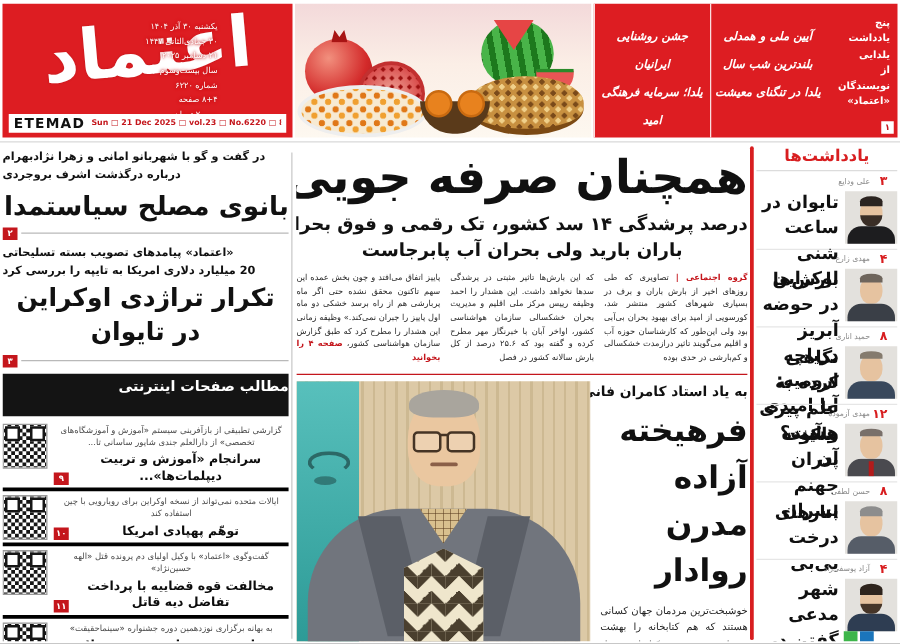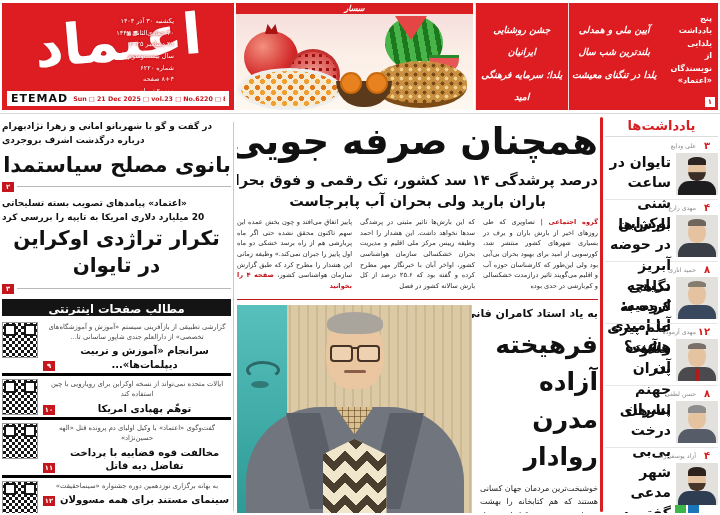--- a/index.html
+++ b/index.html
@@ -65,22 +65,22 @@
 
   
   .leftcol{position:absolute;left:2px;top:120px;width:229px;height:393px;overflow:hidden;}
   .k2{font-size:9px;font-weight:bold;text-align:left;line-height:1.55;color:#111;}
   .hl-a{font-size:21px;font-weight:bold;text-align:center;white-space:nowrap;margin:5px 0 1px;}
   .hl-b{font-size:20px;font-weight:bold;text-align:center;white-space:nowrap;line-height:1.35;}
   .sep{display:flex;align-items:center;gap:3px;margin:5px 0;}
   .sep .line{flex:1;border-top:1px solid #b9b9b9;}
   .pbox{min-width:10px;height:10px;background:#c4161c;color:#fff;font-size:6.8px;line-height:10px;
         text-align:center;font-weight:bold;padding:0 1px;flex:none;}
-  .webhead{background:#141414;color:#fff;font-weight:bold;font-size:11.5px;text-align:center;
-        padding:3px 0 0;margin:0 0 3px;}
+  .webhead{background:#141414;color:#fff;font-weight:bold;font-size:11.5px;
+        padding:3px 0 17px;margin:0 0 3px;}
   .webitem{display:flex;gap:5px;align-items:flex-start;padding:3px 0 2px;border-bottom:3px solid #000000;}
   .webitem:last-child{border-bottom:none;}
   .wtext{flex:1;min-width:0;}
   .wlead{font-size:6.8px;color:#4a4a4a;line-height:1.5;text-align:center;}
   .wtitle{display:flex;align-items:flex-end;gap:3px;margin-top:2px;}
   .wtitle .t{flex:1;text-align:center;font-weight:bold;font-size:10px;line-height:1.35;color:#0d0d0d;}
   .qr{flex:none;width:34px;height:34px;background:
         repeating-conic-gradient(#161616 0% 25%,#fff 0% 50%) 0 0/6px 6px;
         border:1px solid #9a9a9a;position:relative;}
   .qr::before,.qr::after{content:"";position:absolute;width:8px;height:8px;background:#fff;border:2px solid #161616;}
@@ -183,21 +183,20 @@
       <div>۸+۴ صفحه</div>
       <div>۲۰۰۰۰ تومان</div>
     </div>
     <div class="latinstrip">
       <span class="etemad-latin">ETEMAD</span>
       <span class="latin-info">Sun □ 21 Dec 2025 □ vol.23 □ No.6220 □ 8+4 Pages □ 200000 Rials</span>
     </div>
   </div>
 
   <div class="fruitimg">
-    <div class="fruit-strip">سسار</div>
     <div class="pome1"></div>
     <div class="pome2"></div>
     <div class="melon"></div>
     <div class="nuts"></div>
     <div class="dried"></div>
     <div class="persim"></div>
   </div>
 
   <div class="yalda">
     <div class="y-intro">

